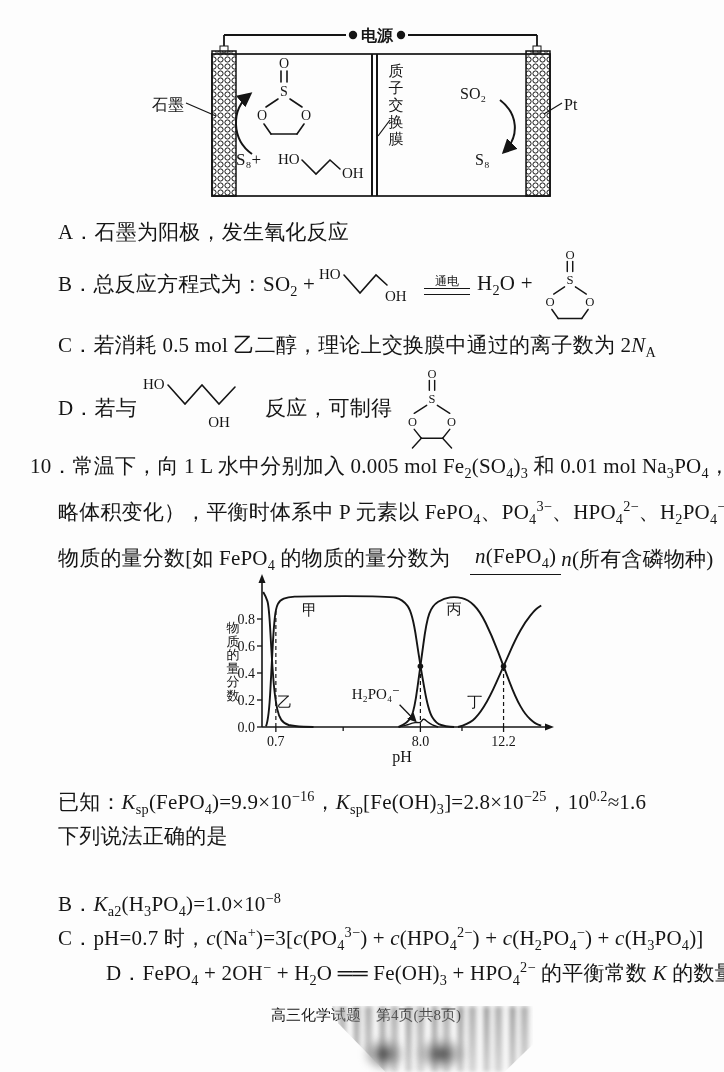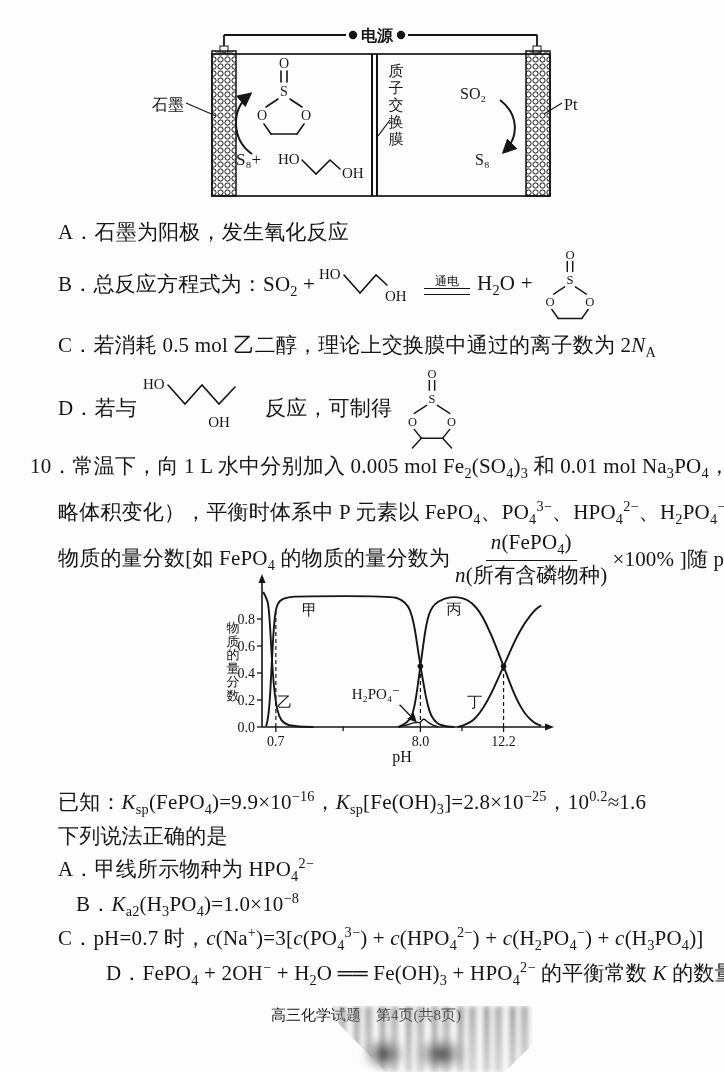--- a/index.html
+++ b/index.html
@@ -21,21 +21,21 @@
   .tick{stroke:#151515;stroke-width:1.3;}
   .curve{fill:none;stroke:#151515;stroke-width:1.9;stroke-linejoin:round;}
   .curve-thin{fill:none;stroke:#151515;stroke-width:1.4;stroke-linejoin:round;}
   .dash{stroke:#151515;stroke-width:1.2;stroke-dasharray:4 3;}
   .ticklab{font-size:14px;}
   .ylab-ch{font-size:13px;}
   .serieslab{font-size:15px;}
   .rxn{display:inline-flex;flex-direction:column;align-items:center;margin:4px 7px;text-align:center;}
   .rxn-cond{font-size:12px;line-height:1;margin-bottom:1px;}
   .rxn-line{width:46px;height:5px;border-top:1.7px solid #151515;border-bottom:1.7px solid #151515;}
-  .frac{display:inline-flex;flex-direction:column;align-items:center;vertical-align:middle;margin:0 5px;line-height:1.25;}
+  .frac{display:inline-flex;align-items:center;vertical-align:middle;margin:0 20px;line-height:1.25;}
   .frac .num{border-bottom:1.5px solid #151515;padding:0 5px 1px;}
   .frac .den{padding-top:1px;}
   .footer{font-size:15px;text-align:center;width:100%;}
   .smudge{background:
       linear-gradient(180deg, rgba(253,253,253,0) 0%, rgba(253,253,253,0.45) 92%),
       repeating-linear-gradient(90deg, rgba(70,70,70,0.62) 0px 5px, rgba(212,212,212,0.28) 5px 11px,
         rgba(110,110,110,0.58) 11px 18px, rgba(228,228,228,0.22) 18px 26px);
     clip-path:polygon(2% 0,100% 0,100% 58%,86% 100%,28% 100%,5% 26%);
     filter:blur(2.5px);}
   .blob{border-radius:50%;filter:blur(3px);
@@ -233,22 +233,21 @@
         <circle cx="205.4" cy="98.25" r="2.8" fill="#151515"></circle>
         <circle cx="288.56" cy="98.25" r="2.8" fill="#151515"></circle>
         <line x1="184.61" y1="136.725" x2="200.45000000000002" y2="152.925" stroke="#151515" stroke-width="1.3" marker-end="url(#cah)"></line>
       </g>
     <text x="187" y="194" text-anchor="middle" font-size="16">pH</text>
   </svg>
 
   <div class="abs txt" style="left:58px;top:788px;">已知：<i>K</i><sub>sp</sub>(FePO<sub>4</sub>)=9.9×10<sup>−16</sup>，<i>K</i><sub>sp</sub>[Fe(OH)<sub>3</sub>]=2.8×10<sup>−25</sup>，10<sup>0.2</sup>≈1.6</div>
   <div class="abs txt" style="left:58px;top:822px;">下列说法正确的是</div>
 
-  <div class="abs txt" style="left:58px;top:855px;">A．甲线所示物种为 HPO<sub>4</sub><sup>2−</sup></div>
-  <div class="abs txt" style="left:76px;top:890px;">B．<i>K</i><sub>a2</sub>(H<sub>3</sub>PO<sub>4</sub>)=1.0×10<sup>−8</sup></div>
+  <div class="abs txt" style="left:58px;top:890px;">B．<i>K</i><sub>a2</sub>(H<sub>3</sub>PO<sub>4</sub>)=1.0×10<sup>−8</sup></div>
   <div class="abs txt" style="left:58px;top:924px;">C．pH=0.7 时，<i>c</i>(Na<sup>+</sup>)=3[<i>c</i>(PO<sub>4</sub><sup>3−</sup>) + <i>c</i>(HPO<sub>4</sub><sup>2−</sup>) + <i>c</i>(H<sub>2</sub>PO<sub>4</sub><sup>−</sup>) + <i>c</i>(H<sub>3</sub>PO<sub>4</sub>)]</div>
   <div class="abs txt" style="left:58px;top:959px;margin-left:48px;">D．FePO<sub>4</sub> + 2OH<sup>−</sup> + H<sub>2</sub>O ══ Fe(OH)<sub>3</sub> + HPO<sub>4</sub><sup>2−</sup> 的平衡常数 <i>K</i> 的数量级为 10<sup>21</sup></div>
 
   <div class="abs footer" style="left:0;top:1006px;">高三化学试题　第4页(共8页)</div>
   <div class="abs smudge" style="left:328px;top:1006px;width:205px;height:66px;"></div>
   <div class="abs blob" style="left:362px;top:1036px;width:44px;height:36px;"></div>
   <div class="abs blob" style="left:415px;top:1036px;width:52px;height:36px;"></div>
 
 </div>
 

